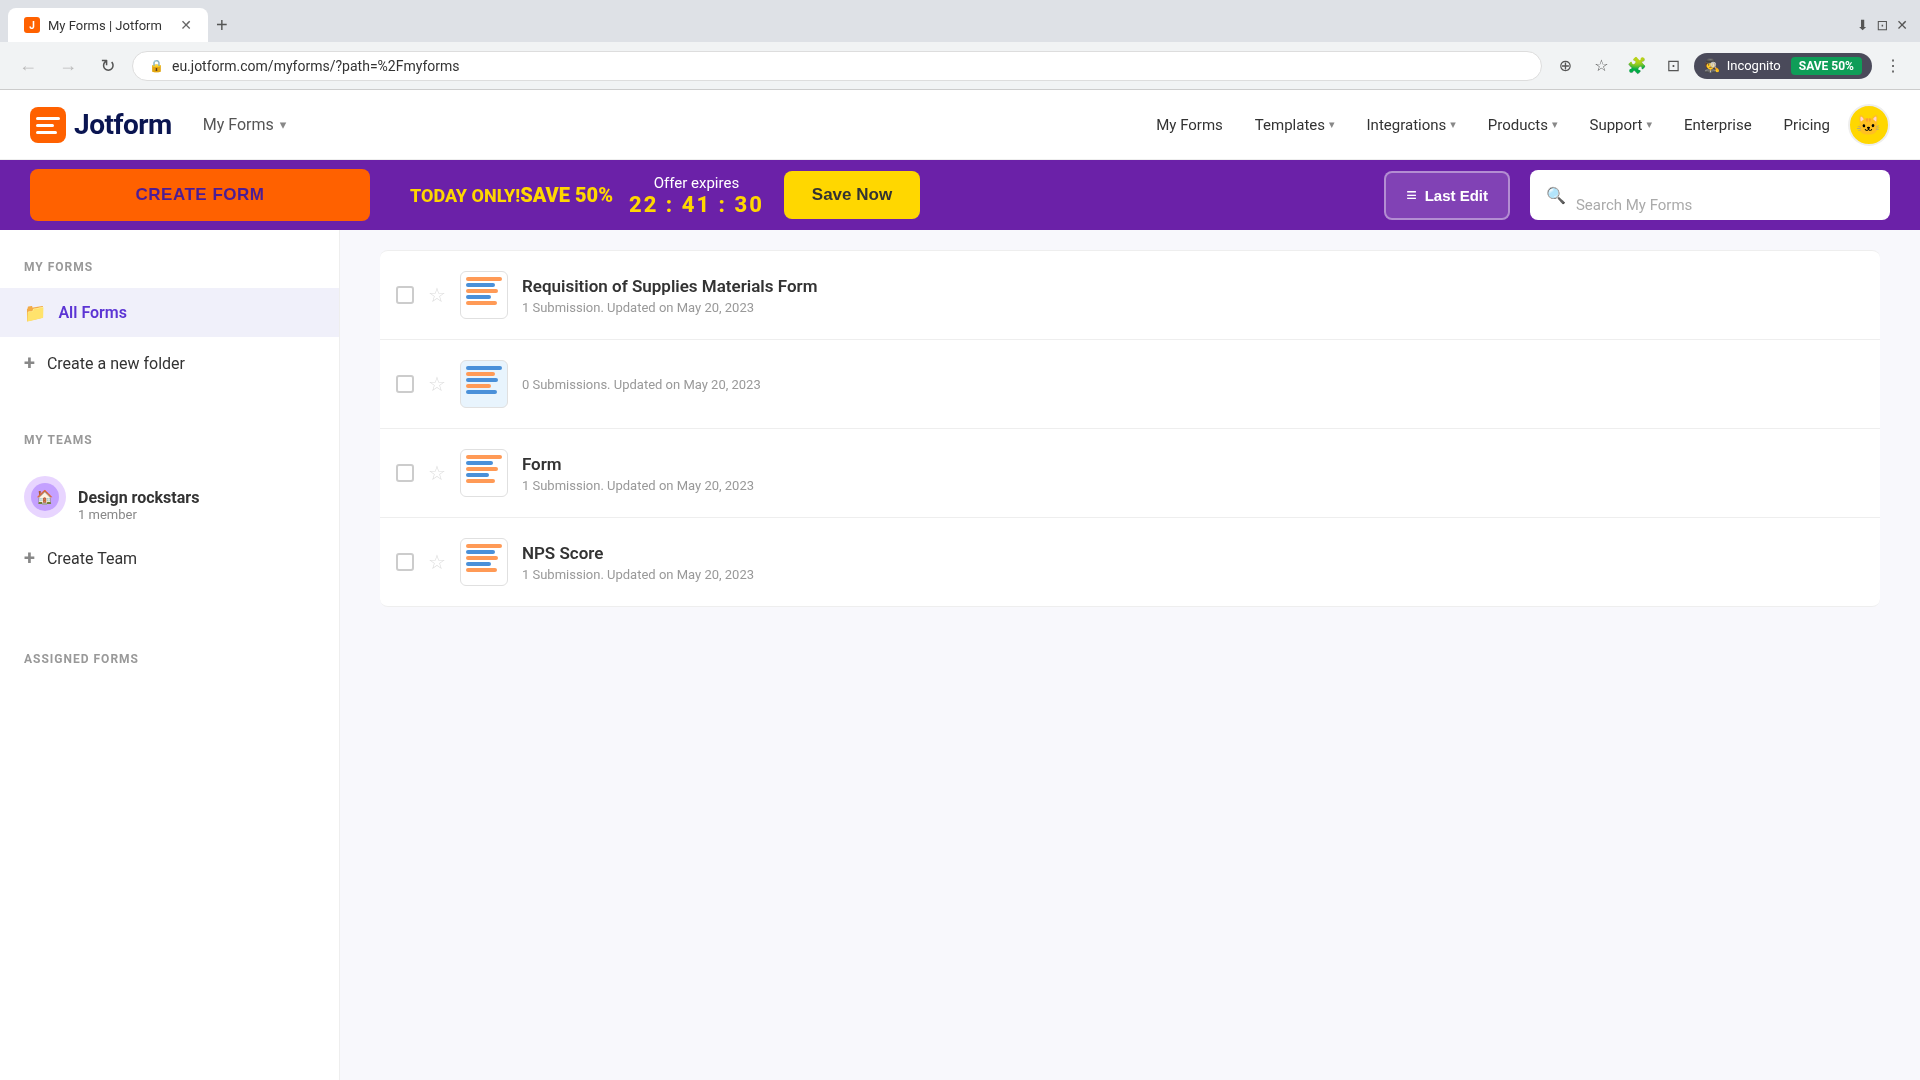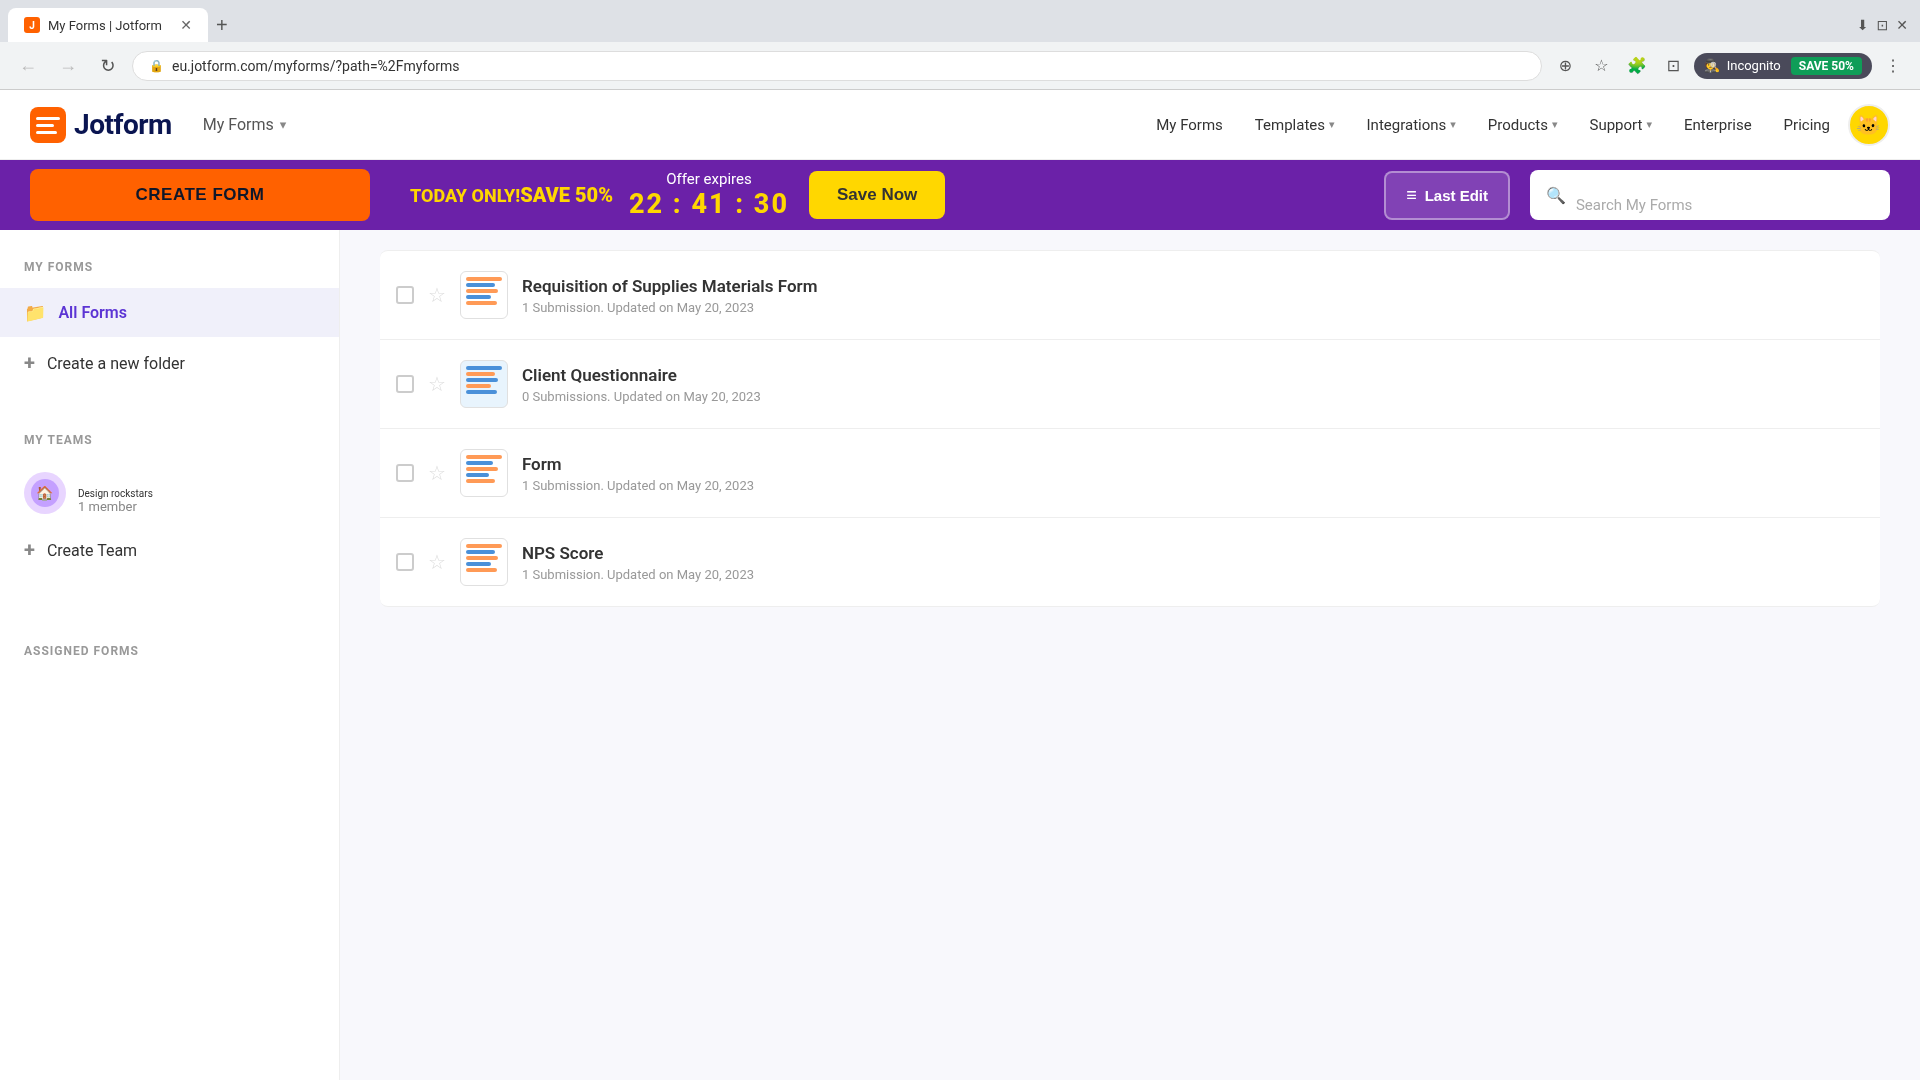--- a/index.html
+++ b/index.html
@@ -29,45 +29,45 @@
     .logo-area { display: flex; align-items: center; gap: 8px; }
     .logo-text { font-size: 28px; font-weight: 700; color: #0a1551; letter-spacing: -0.5px; }
     .my-forms-dropdown { display: flex; align-items: center; gap: 6px; font-size: 16px; color: #555; cursor: pointer; padding: 6px 10px; border-radius: 6px; }
     .nav-links { display: flex; align-items: center; gap: 4px; margin-left: auto; }
     .nav-link { font-size: 15px; color: #333; text-decoration: none; padding: 8px 14px; display: flex; align-items: center; gap: 4px; cursor: pointer; border-radius: 6px; }
     .nav-link-chevron { font-size: 11px; color: #888; }
     .user-avatar { width: 42px; height: 42px; border-radius: 50%; background: #ffd700; display: flex; align-items: center; justify-content: center; font-size: 20px; cursor: pointer; overflow: hidden; border: 2px solid #eee; }
 
     
     .promo-banner { background: #6b21a8; display: flex; align-items: center; padding: 0 30px; height: 70px; gap: 20px; }
-    .create-form-btn { background: #ff6100; color: #0f172a; border: none; border-radius: 8px; padding: 16px 30px; font-size: 17px; font-weight: 700; cursor: pointer; text-transform: uppercase; letter-spacing: 0.5px; min-width: 340px; }
+    .create-form-btn { background: #ff6100; color: #4c1d95; border: none; border-radius: 8px; padding: 16px 30px; font-size: 17px; font-weight: 700; cursor: pointer; text-transform: uppercase; letter-spacing: 0.5px; min-width: 340px; }
     .promo-text { display: flex; flex-direction: row; align-items: center; }
     .promo-today { color: #ffd700; font-size: 18px; font-weight: 800; }
     .promo-save { color: #ffd700; font-size: 20px; font-weight: 900; }
     .promo-offer { color: white; font-size: 15px; }
-    .promo-timer { color: #ffd700; font-size: 27px; font-weight: 800; letter-spacing: 2px; }
+    .promo-timer { color: #ffd700; font-size: 22px; font-weight: 800; letter-spacing: 2px; }
     .save-now-btn { background: #ffd700; color: #333; border: none; border-radius: 8px; padding: 14px 28px; font-size: 17px; font-weight: 700; cursor: pointer; }
     .last-edit-btn { background: rgba(255,255,255,0.15); color: white; border: 2px solid rgba(255,255,255,0.4); border-radius: 8px; padding: 12px 20px; font-size: 15px; font-weight: 600; cursor: pointer; display: flex; align-items: center; gap: 8px; margin-left: auto; }
     .search-forms { background: white; border-radius: 8px; padding: 0 16px; font-size: 15px; color: #aaa; display: flex; align-items: center; gap: 10px; width: 360px; height: 50px; }
     .search-icon-sm { color: #aaa; font-size: 16px; }
 
     
     .main-layout { display: flex; min-height: calc(1080px - 180px); }
 
     
     .sidebar { width: 340px; background: white; border-right: 1px solid #eee; padding: 30px 0; flex-shrink: 0; }
     .sidebar-section-label { font-size: 12px; font-weight: 700; color: #999; letter-spacing: 1px; padding: 0 24px 14px; text-transform: uppercase; }
     .sidebar-item { display: flex; align-items: center; gap: 12px; padding: 14px 24px; font-size: 16px; color: #333; cursor: pointer; border-radius: 0; }
     .sidebar-item.active { background: #f0f0fa; color: #5c35d4; font-weight: 600; }
     .sidebar-item-icon { font-size: 18px; }
     .sidebar-divider { height: 24px; }
     .sidebar-section-label-2 { font-size: 12px; font-weight: 700; color: #999; letter-spacing: 1px; padding: 20px 24px 14px; text-transform: uppercase; }
     .team-item { display: flex; align-items: center; gap: 12px; padding: 10px 24px; cursor: pointer; }
     .team-avatar { width: 42px; height: 42px; border-radius: 50%; background: #e8d5ff; display: flex; align-items: center; justify-content: center; font-size: 18px; flex-shrink: 0; }
-    .team-name { font-size: 10px; font-weight: 400; color: #333; margin-top: 17px; }
+    .team-name { font-size: 16px; font-weight: 700; color: #333; margin-top: 17px; }
     .team-members { font-size: 13px; color: #888; }
 
     
     .content-area { flex: 1; padding: 20px 40px; background: #f8f8fc; }
     .form-list { display: flex; flex-direction: column; gap: 0; }
     .form-row { display: flex; align-items: center; padding: 20px 16px; background: white; border-bottom: 1px solid #eee; gap: 14px; cursor: pointer; }
     .form-row:first-child { border-top: 1px solid #eee; border-radius: 8px 8px 0 0; }
     .form-row:last-child { border-radius: 0 0 8px 8px; }
     .form-checkbox { width: 18px; height: 18px; border: 2px solid #ccc; border-radius: 3px; flex-shrink: 0; }
     .form-star { font-size: 20px; color: #ddd; flex-shrink: 0; }
@@ -286,21 +286,20 @@
         <div class="form-checkbox"></div>
         <span class="form-star" style="color:#ddd;">☆</span>
         <div class="mini-form" style="background:#e8f4fd;">
           <div class="mini-form-bar" style="background:#4a90d9;width:100%;"></div>
           <div class="mini-form-bar" style="background:#ff9a56;width:80%;"></div>
           <div class="mini-form-bar" style="background:#4a90d9;width:90%;"></div>
           <div class="mini-form-bar" style="background:#ff9a56;width:70%;"></div>
           <div class="mini-form-bar" style="background:#4a90d9;width:85%;"></div>
         </div>
         <div class="form-info">
-          <div class="form-title">Client Questionnaire</div>
           <div class="form-meta">0 Submissions. Updated on May 20, 2023</div>
         </div>
       </div>
 
       <div class="form-row">
         <div class="form-checkbox"></div>
         <span class="form-star" style="color:#ddd;">☆</span>
         <div class="mini-form thumb-1">
           <div class="mini-form-bar" style="background:#ff9a56;width:100%;"></div>
           <div class="mini-form-bar" style="background:#4a90d9;width:75%;"></div>

